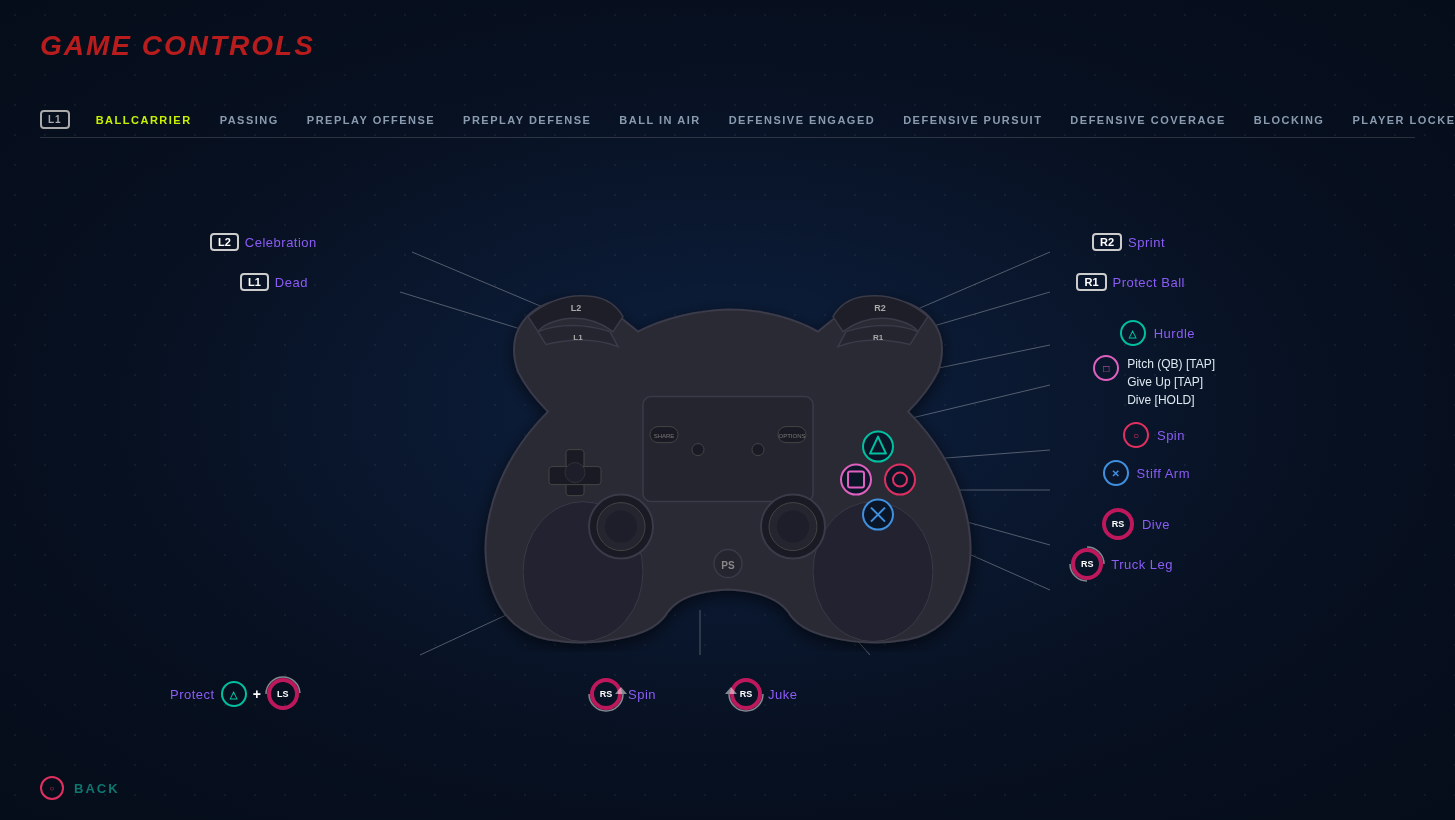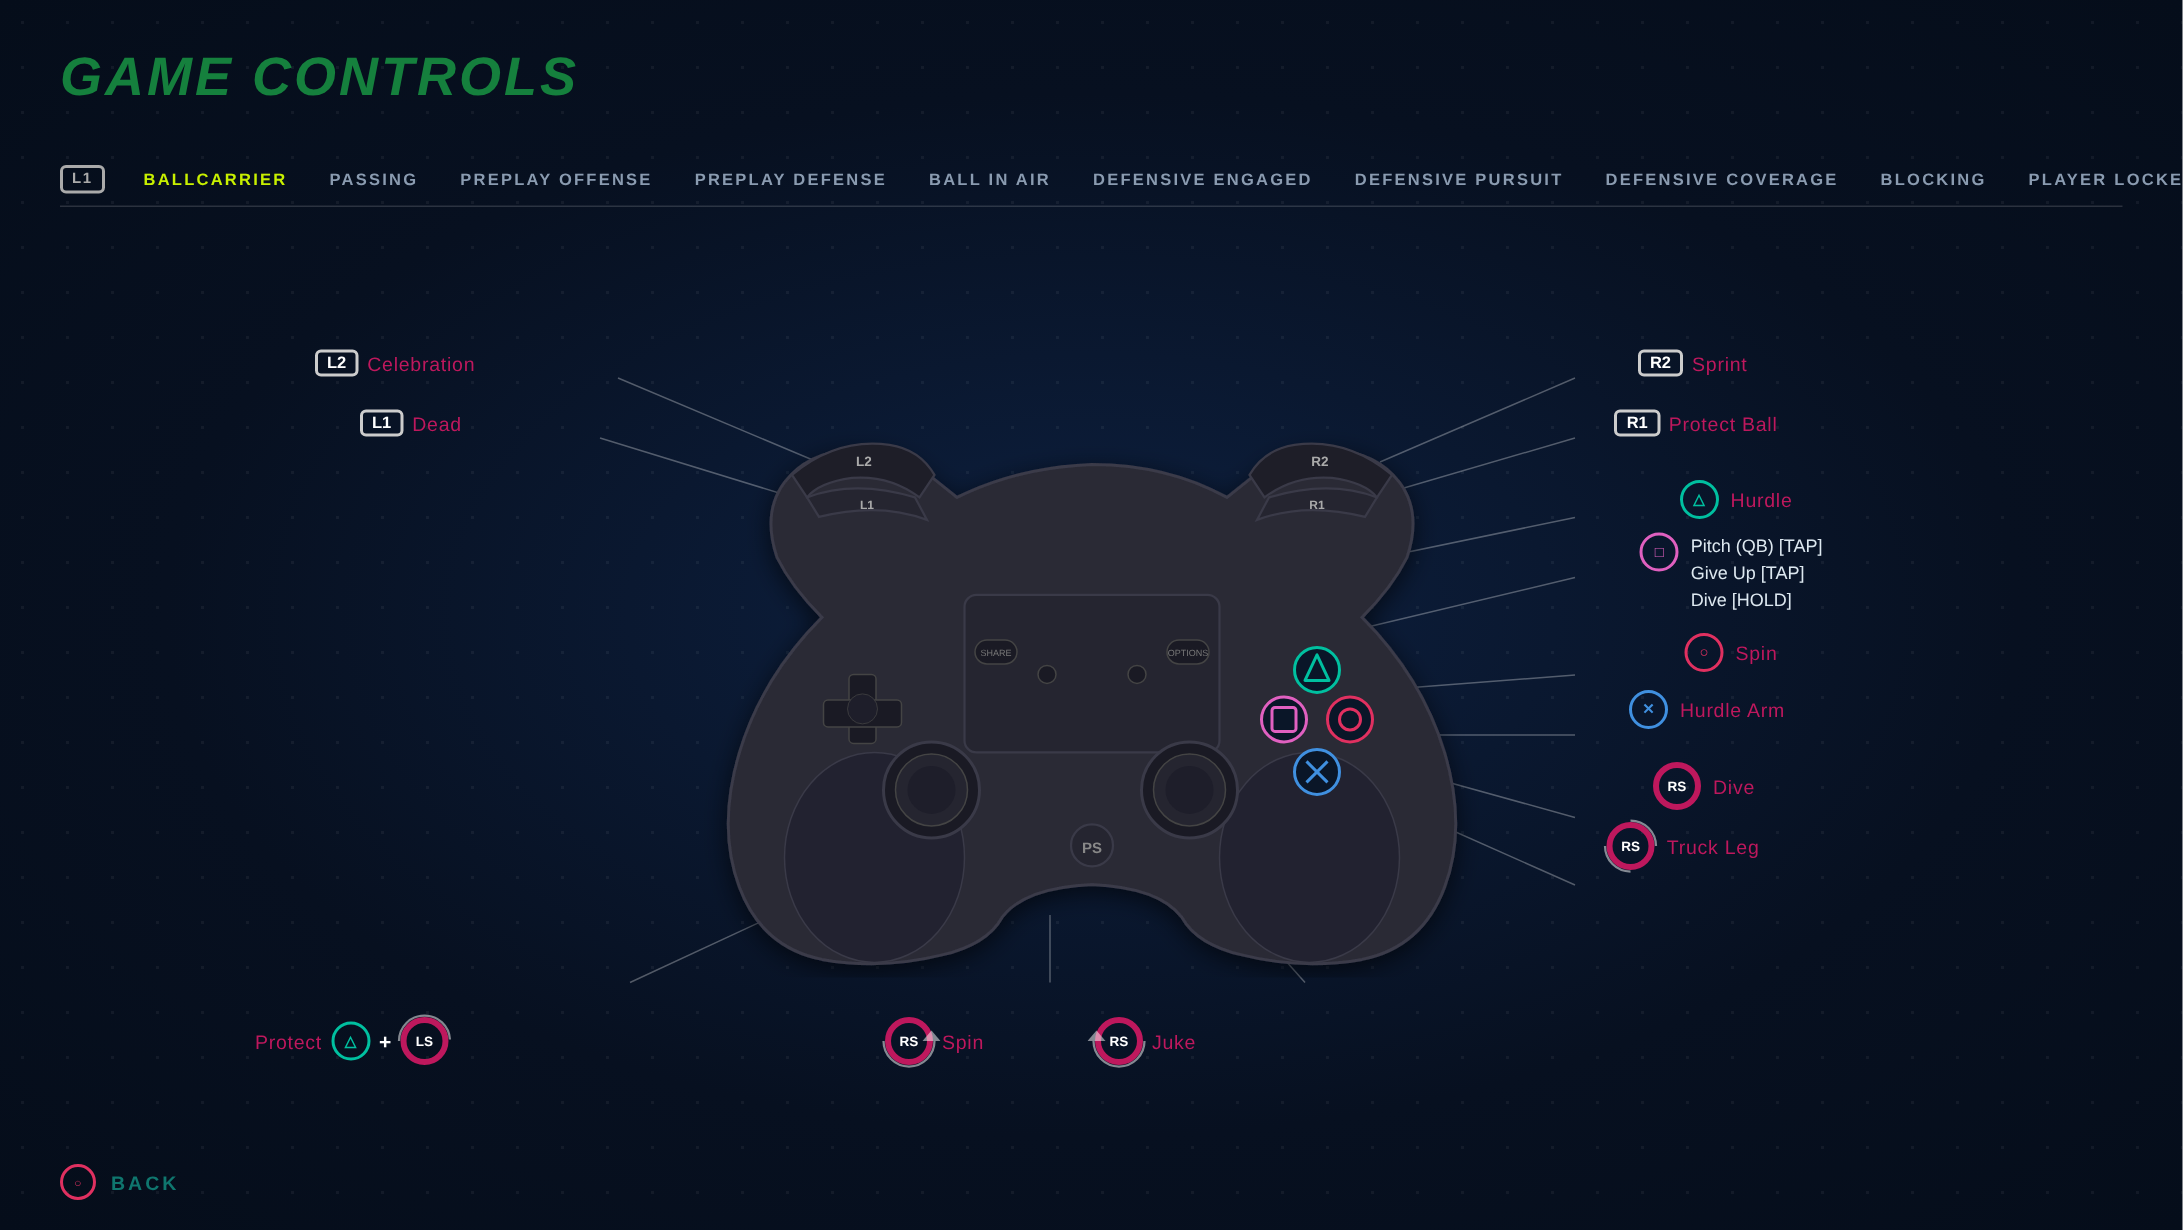--- a/index.html
+++ b/index.html
@@ -22,23 +22,23 @@
       top: 0; left: 0; right: 0; bottom: 0;
       background-image: radial-gradient(circle, rgba(255,255,255,0.05) 1px, transparent 1px);
       background-size: 30px 30px;
       pointer-events: none;
     }
 
     .page-title {
       position: absolute;
       top: 30px;
       left: 40px;
-      font-size: 36px;
+      font-size: 28px;
       font-weight: 900;
-      color: #15803d;
+      color: #b91c1c;
       font-style: italic;
       letter-spacing: 2px;
       text-transform: uppercase;
     }
 
     .nav-bar {
       position: absolute;
       top: 110px;
       left: 40px;
       right: 40px;
@@ -71,21 +71,21 @@
       white-space: nowrap;
     }
 
     .nav-tab.active {
       color: #c8f000;
     }
 
     .label-text {
       font-size: 13px;
       font-weight: 400;
-      color: #be185d;
+      color: #8b5cf6;
       letter-spacing: 0.5px;
     }
 
     .btn-badge {
       border: 2px solid #cccccc;
       border-radius: 4px;
       padding: 1px 6px;
       font-size: 11px;
       font-weight: 900;
       color: #ffffff;
@@ -344,21 +344,21 @@
     </div>
   </div>
 
   <div class="lbl" style="position:absolute;right:270px;top:262px;gap:8px;">
     <span class="btn-circle btn-circle-btn">○</span>
     <span class="label-text">Spin</span>
   </div>
 
   <div class="lbl" style="position:absolute;right:265px;top:300px;gap:8px;">
     <span class="btn-circle btn-cross">✕</span>
-    <span class="label-text">Hurdle Arm</span>
+    <span class="label-text">Stiff Arm</span>
   </div>
 
   <div class="lbl" style="position:absolute;right:285px;top:348px;gap:8px;">
     <span class="btn-rs">RS</span>
     <span class="label-text">Dive</span>
   </div>
 
   <div class="lbl" style="position:absolute;right:282px;top:388px;gap:8px;">
     <div style="position:relative;display:inline-block;">
       <span class="btn-rs">RS</span>

